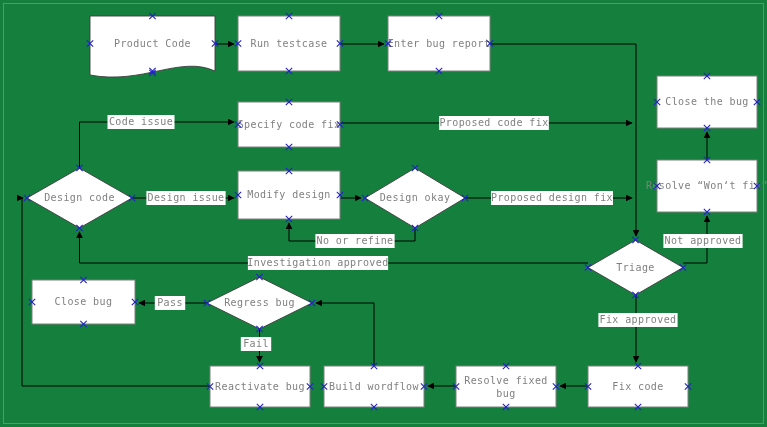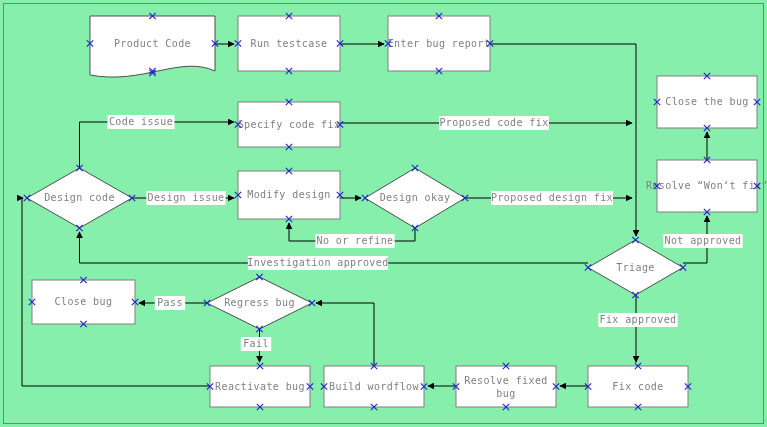--- a/index.html
+++ b/index.html
@@ -4,21 +4,21 @@
 <style>
   html, body {
     margin: 0;
     padding: 0;
     background: #ffffff;
   }
   #canvas {
     position: relative;
     width: 767px;
     height: 427px;
-    background: #86efac;
+    background: #15803d;
     overflow: hidden;
     font-family: "DejaVu Sans Mono", "Liberation Mono", monospace;
   }
   #canvas > svg {
     position: absolute;
     top: 0;
     left: 0;
   }
   .frame {
     fill: none;

